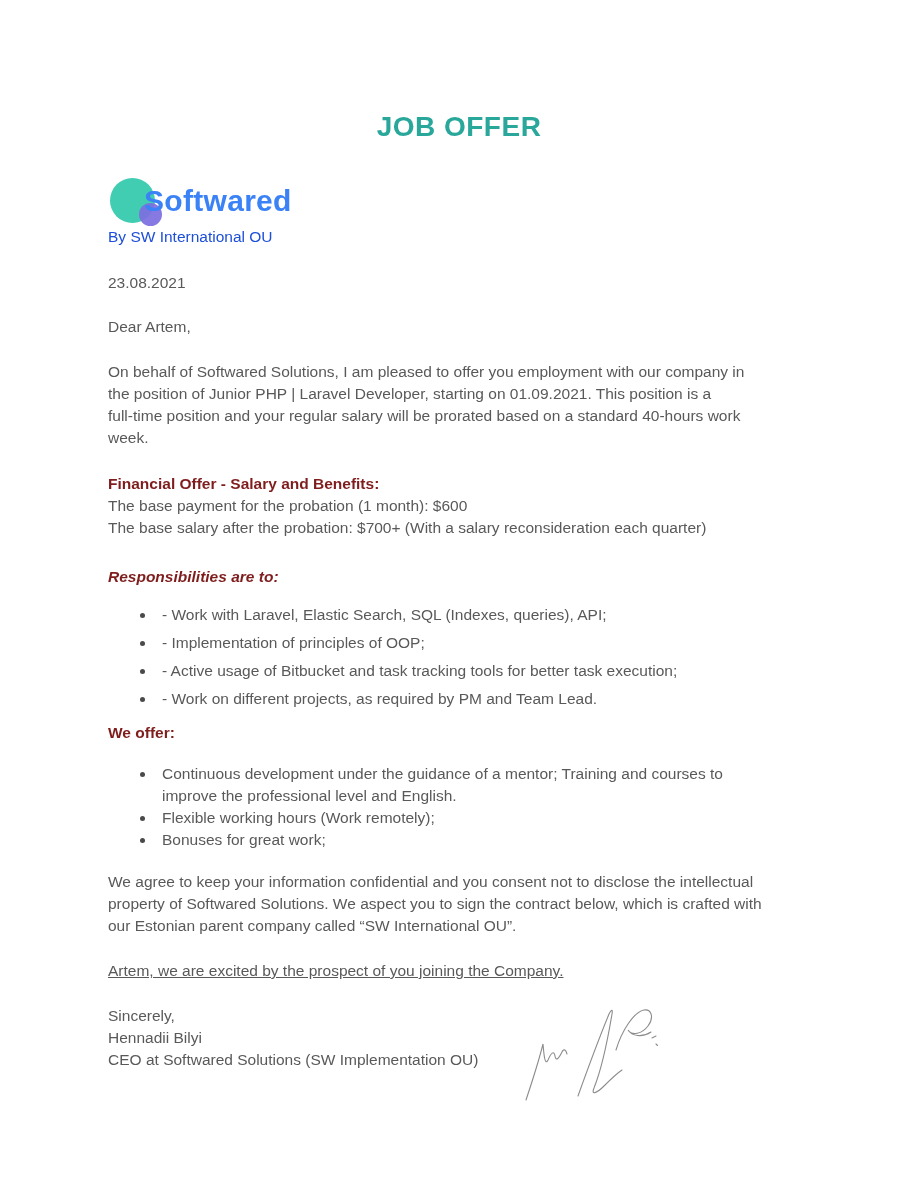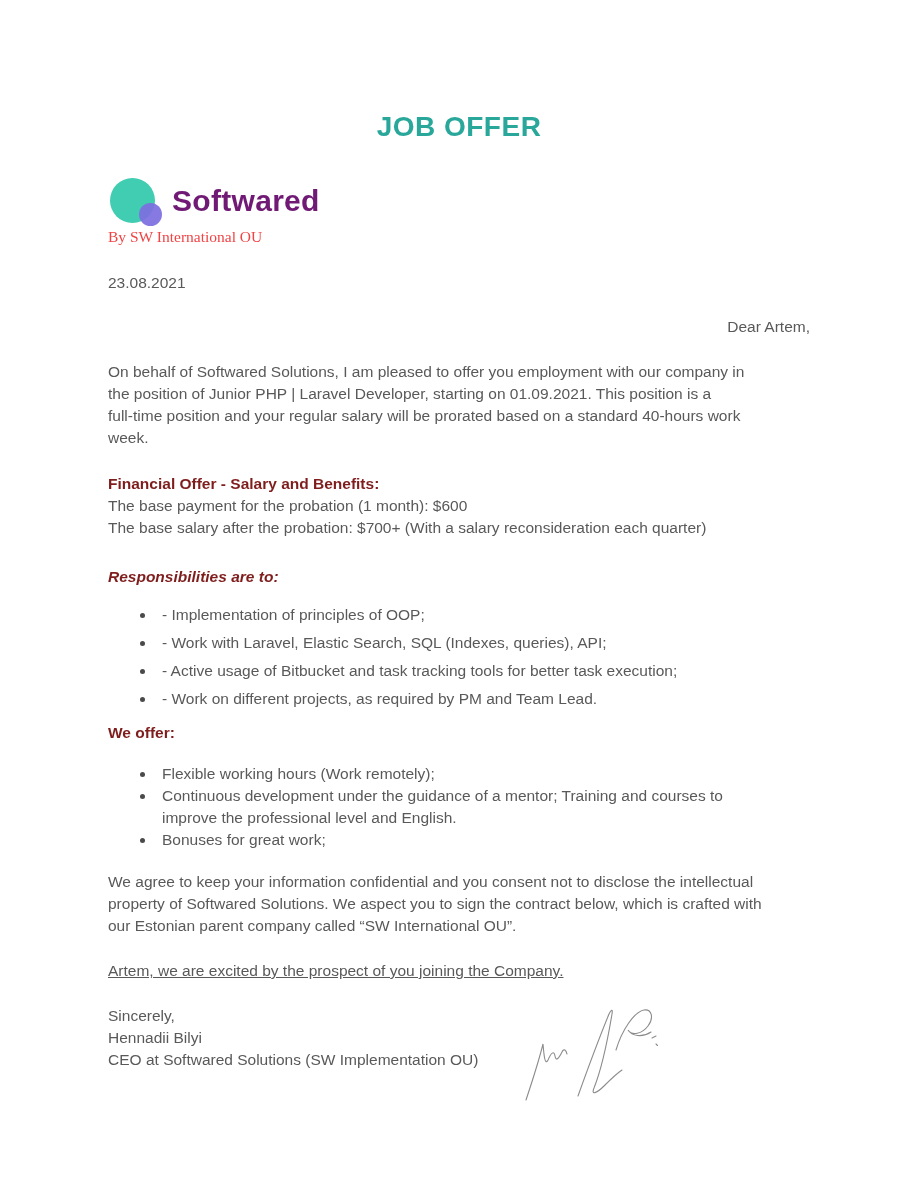--- a/index.html
+++ b/index.html
@@ -36,27 +36,27 @@
     position: absolute; left: 2px; top: 0;
     width: 45px; height: 45px; border-radius: 50%;
     background: #40cdb2;
   }
   .circle-purple {
     position: absolute; left: 31px; top: 25px;
     width: 23px; height: 23px; border-radius: 50%;
     background: #7d6ee0; opacity: 0.92;
   }
   .brand-name {
-    position: absolute; left: 64px; top: 6px;
+    position: absolute; left: 36px; top: 6px;
     font-size: 30px; line-height: 34px; font-weight: 700;
-    color: #701a75; letter-spacing: 0.3px;
+    color: #3b82f6; letter-spacing: 0.3px;
   }
-  .byline { margin-top: 2px; color: #ef4444; font-family: Liberation Serif, serif; }
+  .byline { margin-top: 2px; color: #1d4ed8; }
   .date-line { margin-top: 24px; }
-  .salutation { margin-top: 22px; text-align: right; }
+  .salutation { margin-top: 22px; }
   .para { white-space: pre-line; }
   .intro { margin-top: 23px; }
   .section-heading { margin-top: 24px; font-weight: 700; color: #7f1d1d; }
   .heading-resp { margin-top: 27px; font-style: italic; }
   .heading-offer { margin-top: 12px; }
   ul.bullets { list-style: none; margin-top: 16px; padding-left: 54px; }
   ul.bullets li { position: relative; white-space: pre-line; }
   ul.bullets li::before {
     content: ""; position: absolute; left: -22px; top: 9px;
     width: 5px; height: 5px; border-radius: 50%; background: #4a4a4a;
@@ -96,31 +96,31 @@
 the position of Junior  PHP | Laravel Developer, starting on 01.09.2021. This position is a
 full-time position and your regular salary will be prorated based on a standard 40-hours work
 week.</div>
 
   <div class="section-heading">Financial Offer - Salary and Benefits:</div>
   <div>The base payment for the probation (1 month): $600</div>
   <div>The base salary after the probation: $700+ (With a salary reconsideration each quarter)</div>
 
   <div class="section-heading heading-resp">Responsibilities are to:</div>
   <ul class="bullets resp-list">
+    <li>- Work with Laravel, Elastic Search, SQL (Indexes, queries), API;</li>
     <li>- Implementation of principles of OOP;</li>
-    <li>- Work with Laravel, Elastic Search, SQL (Indexes, queries), API;</li>
     <li>- Active usage of Bitbucket and task tracking tools for better task execution;</li>
     <li>- Work on different projects, as required by PM and Team Lead.</li>
   </ul>
 
   <div class="section-heading heading-offer">We offer:</div>
   <ul class="bullets offer-list">
-    <li>Flexible working hours (Work remotely);</li>
     <li>Continuous development under the guidance of a mentor; Training and courses to
 improve the professional level and English.</li>
+    <li>Flexible working hours (Work remotely);</li>
     <li>Bonuses for great work;</li>
   </ul>
 
   <div class="para confidentiality">We agree to keep your information confidential and you consent not to disclose the intellectual
 property of Softwared Solutions. We aspect you to sign the contract below, which is crafted with
 our Estonian parent company called “SW International OU”.</div>
 
   <div class="closing-line">Artem, we are excited by the prospect of you joining the Company.</div>
 
   <div class="signoff">

